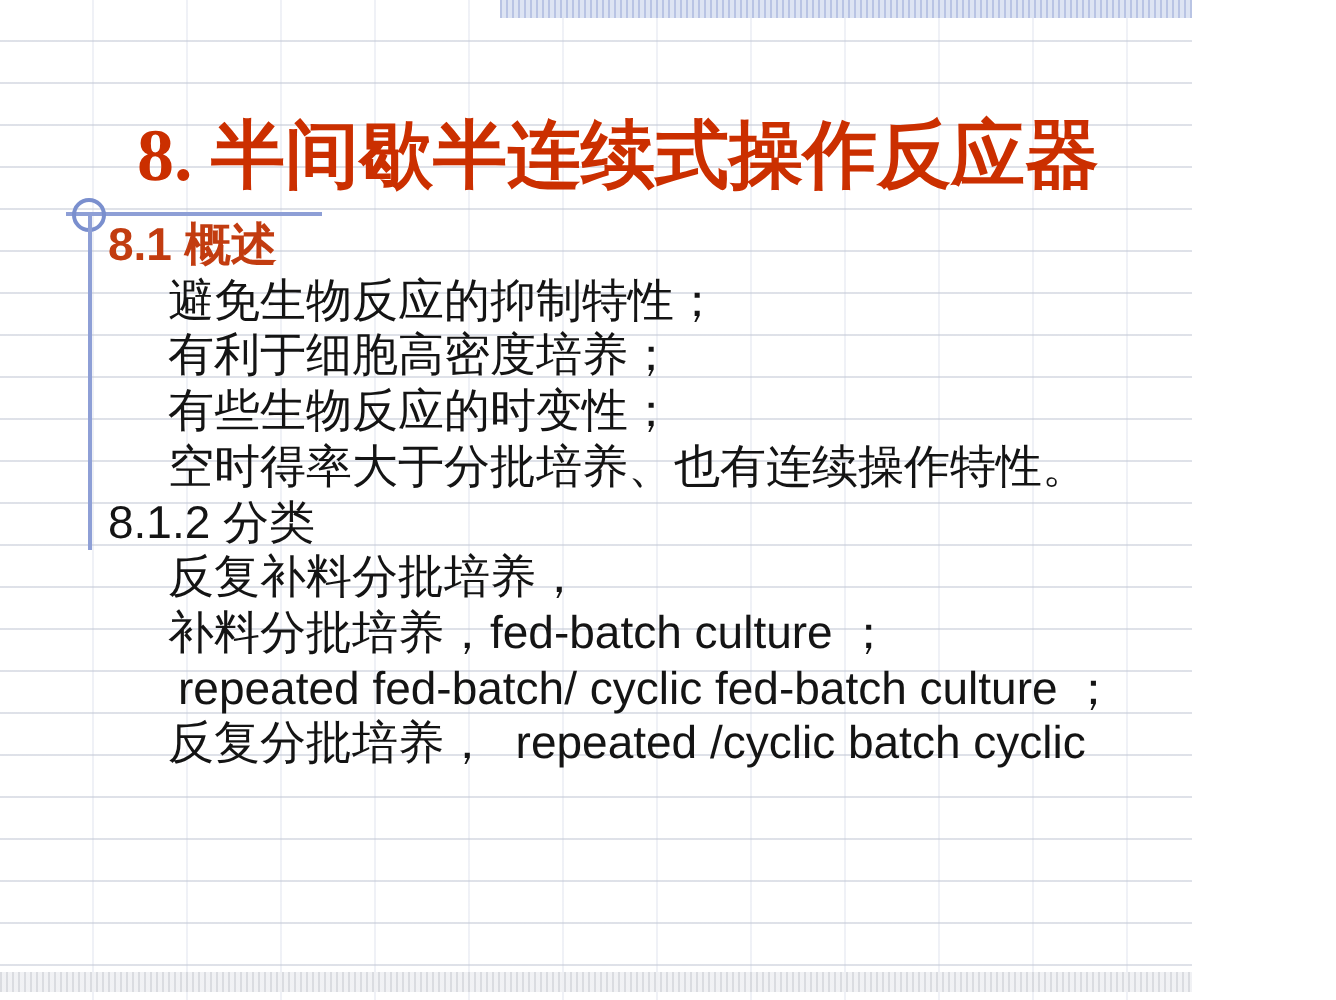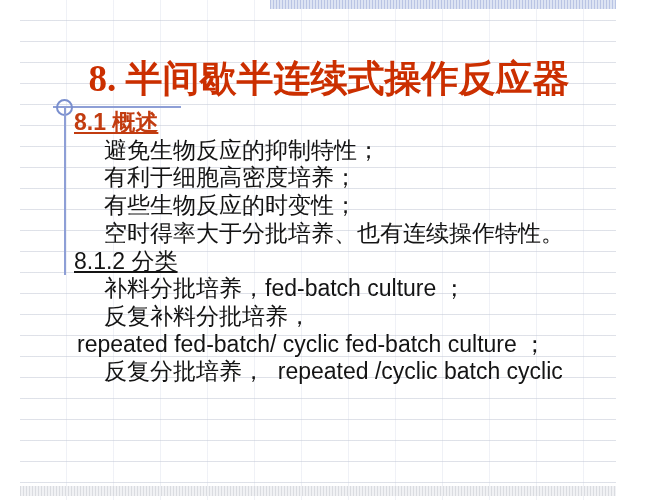--- a/index.html
+++ b/index.html
@@ -8,21 +8,20 @@
   .slide {
     position: relative;
     width: 596px;
     height: 500px;
     overflow: hidden;
     background-color: #ffffff;
     
     background-image:
       repeating-linear-gradient(180deg, transparent 0 20px, rgba(196,201,214,0.55) 20px 21px),
       repeating-linear-gradient(90deg, transparent 0 46px, rgba(210,215,230,0.35) 46px 47px);
-    margin-left: 20px;
   }
 
   
   .top-bar {
     position: absolute;
     left: 250px; top: 0; right: 0; height: 9px;
     background-image:
       repeating-linear-gradient(90deg, #b9c4e4 0 1px, #dde4f3 1px 3px),
       repeating-linear-gradient(180deg, rgba(255,255,255,0.0) 0 2px, rgba(255,255,255,0.35) 2px 4px);
     background-color: #ccd4ec;
@@ -80,23 +79,23 @@
     position: absolute;
     left: 0; top: 109px; width: 100%;
   }
   .line {
     font-size: 23px;
     line-height: 27.7px;
     color: #141414;
     white-space: pre;
     font-family: "Liberation Sans", sans-serif;
   }
-  .indent-0 { padding-left: 54px; text-decoration: underline; }
+  .indent-0 { padding-left: 54px; }
   .indent-1 { padding-left: 84px; }
-  .indent-2 { padding-left: 57px; }
+  .indent-2 { padding-left: 89px; }
   .accent { color: #c23c10; font-weight: bold; }
 </style>
 </head>
 <body>
 
 <div class="slide">
 
   <div class="top-bar"></div>
   <div class="right-rule"></div>
 
@@ -106,21 +105,21 @@
 
   <div class="title">8. 半间歇半连续式操作反应器</div>
 
   <div class="content">
       <div class="line indent-0 accent">8.1 概述</div>
       <div class="line indent-1">避免生物反应的抑制特性；</div>
       <div class="line indent-1">有利于细胞高密度培养；</div>
       <div class="line indent-1">有些生物反应的时变性；</div>
       <div class="line indent-1">空时得率大于分批培养、也有连续操作特性。</div>
       <div class="line indent-0">8.1.2 分类</div>
+      <div class="line indent-1">反复补料分批培养，</div>
       <div class="line indent-1">补料分批培养，fed-batch culture ；</div>
-      <div class="line indent-1">反复补料分批培养，</div>
       <div class="line indent-2">repeated fed-batch/ cyclic fed-batch culture ；</div>
       <div class="line indent-1">反复分批培养，  repeated /cyclic batch cyclic</div>
     </div>
 
   <div class="bottom-bar"></div>
 
 </div>
 
 </body></html>

